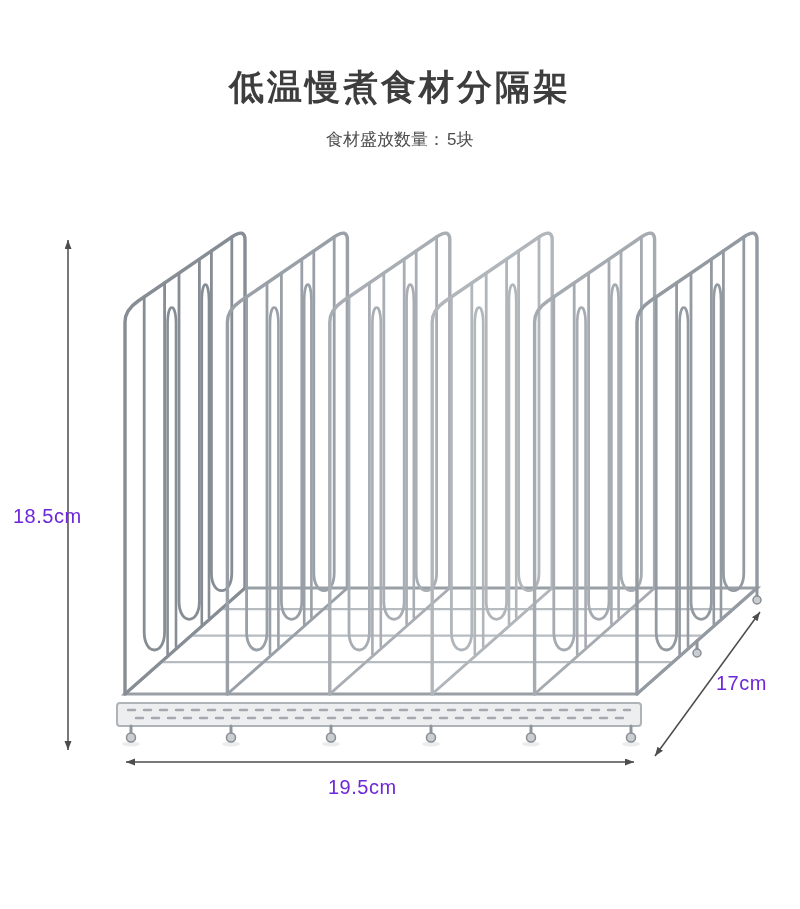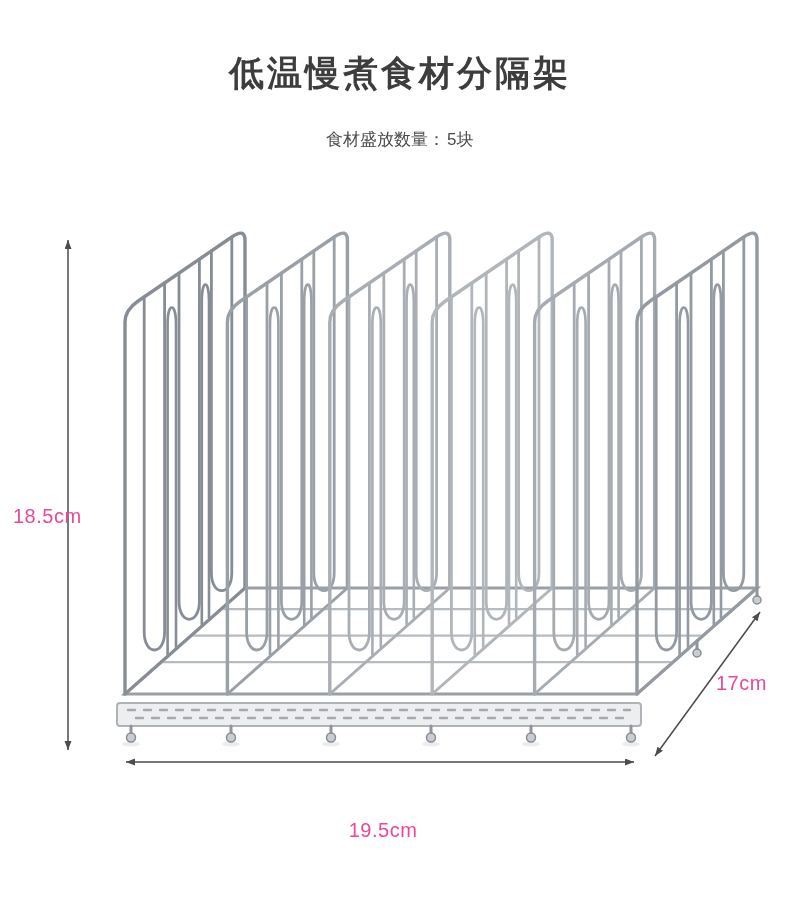--- a/index.html
+++ b/index.html
@@ -4,36 +4,36 @@
 <title>低温慢煮食材分隔架</title>
 <style>
   *{margin:0;padding:0;box-sizing:border-box}
   html,body{background:#ffffff}
   body{
     width:800px;height:909px;position:relative;overflow:hidden;
     font-family:"Liberation Sans","DejaVu Sans",sans-serif;
   }
   .page{position:absolute;inset:0;background:#ffffff}
   .title{
-    position:absolute;top:50px;left:0;width:100%;
+    position:absolute;top:64px;left:0;width:100%;
     text-align:center;font-size:35px;font-weight:600;
     color:#3d3d3d;letter-spacing:3px;
   }
   .specs{
     position:absolute;left:326px;top:126px;
     font-size:17px;color:#4c4c4c;line-height:28.5px;
   }
   .spec-row{white-space:nowrap}
   .spec-label{margin-right:2px}
   .rack-svg{position:absolute;left:0;top:0}
   .dim{
-    position:absolute;font-size:20px;color:#ec4899;letter-spacing:0.5px;
+    position:absolute;font-size:20px;color:#6d28d9;letter-spacing:0.5px;
   }
   .dim-height{left:13px;top:505px}
-  .dim-width{left:328px;top:819px;width:110px;text-align:center}
+  .dim-width{left:328px;top:776px;width:110px;text-align:left}
   .dim-depth{left:716px;top:672px}
 </style>
 </head>
 <body>
 
 <div class="page">
 
   <h1 class="title">低温慢煮食材分隔架</h1>
 
   <div class="specs">

